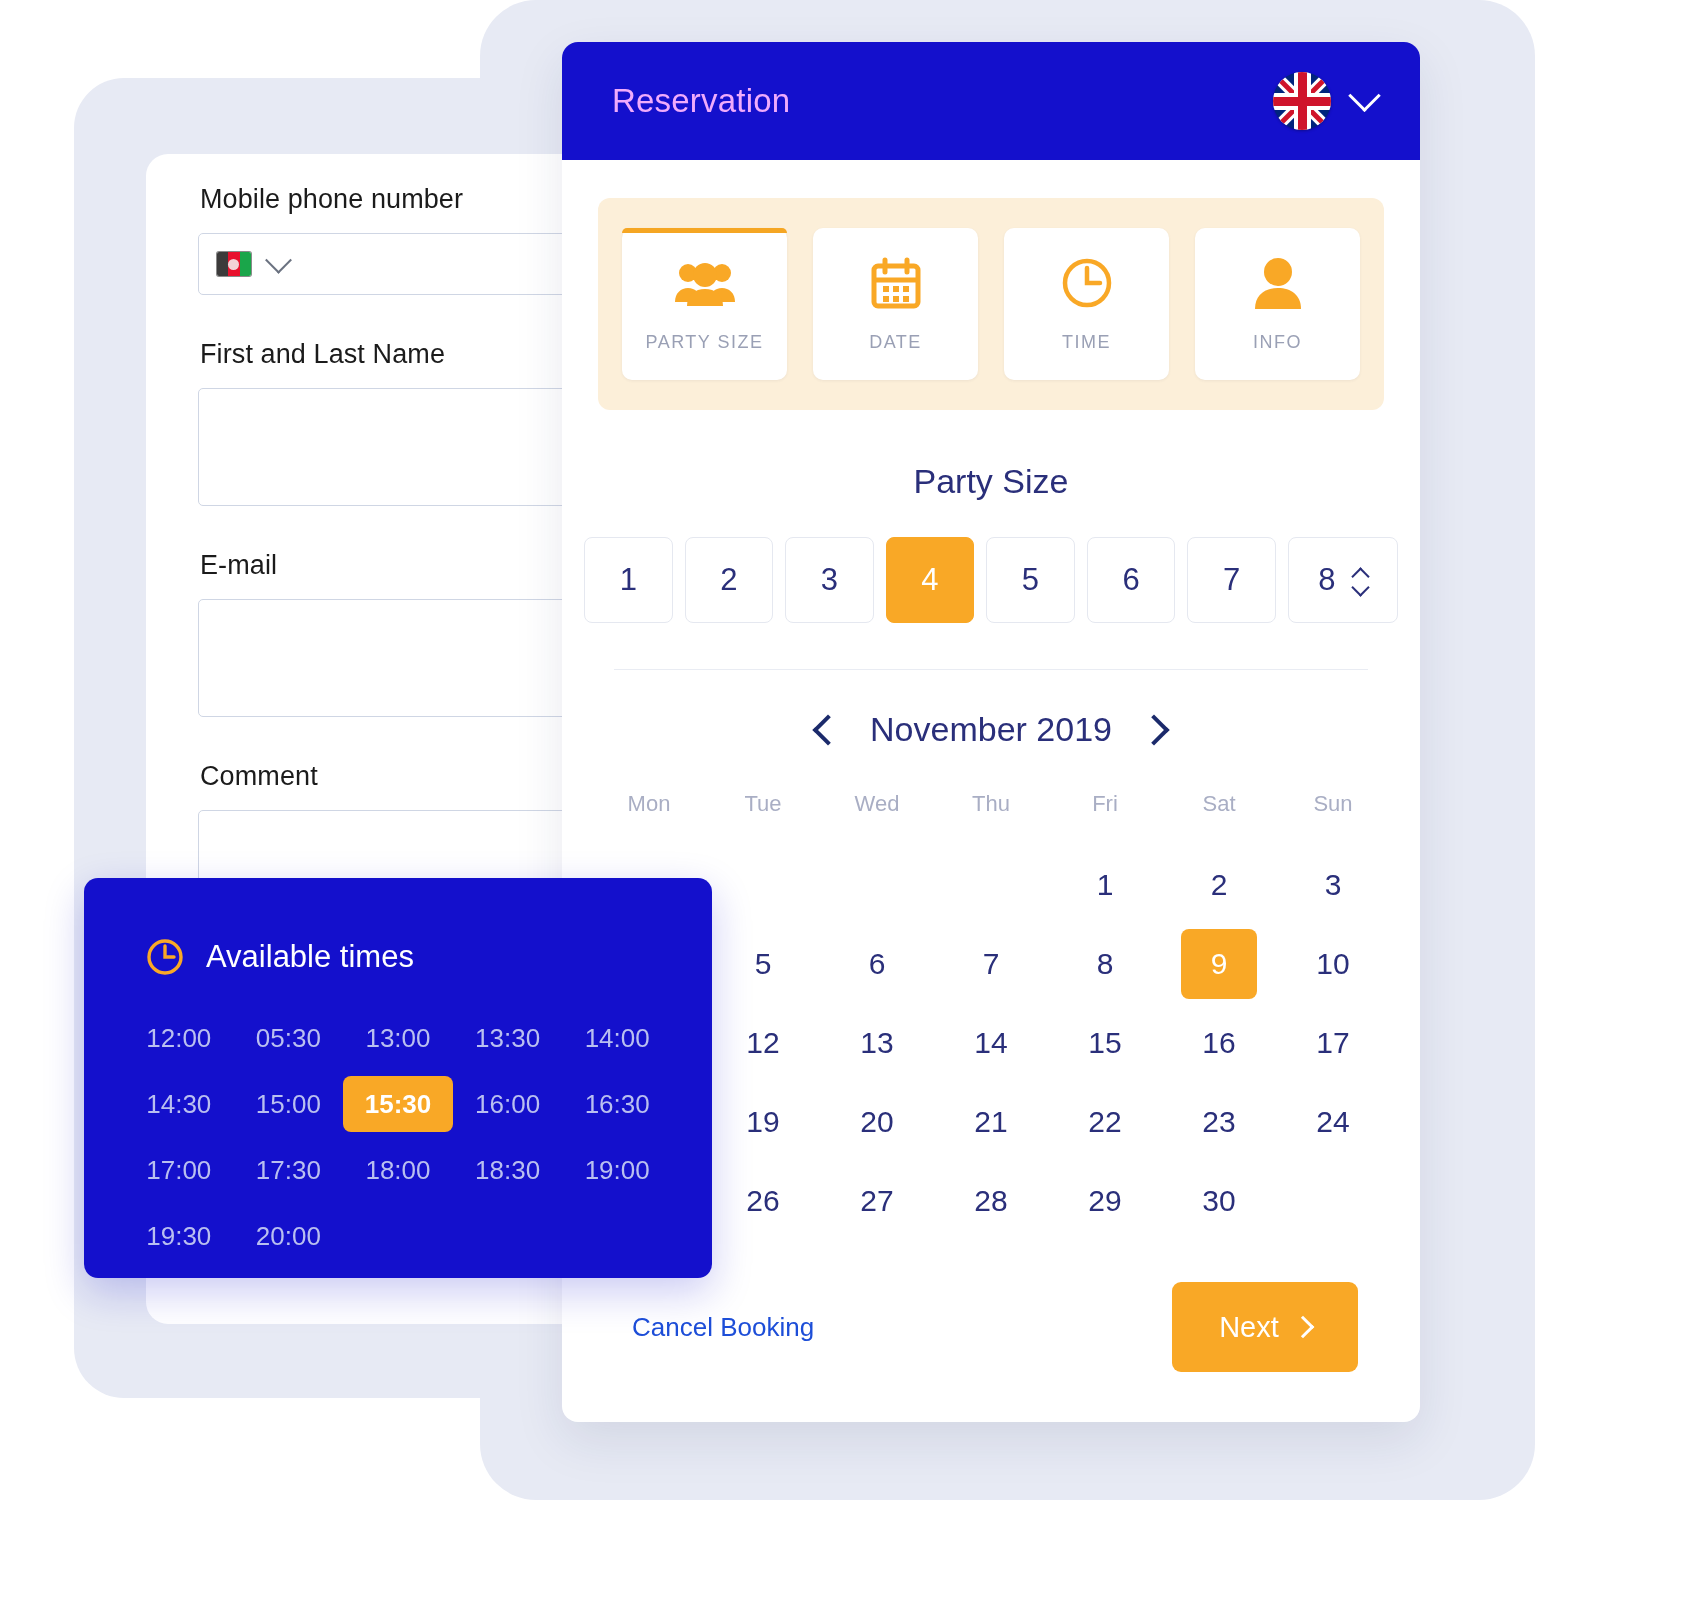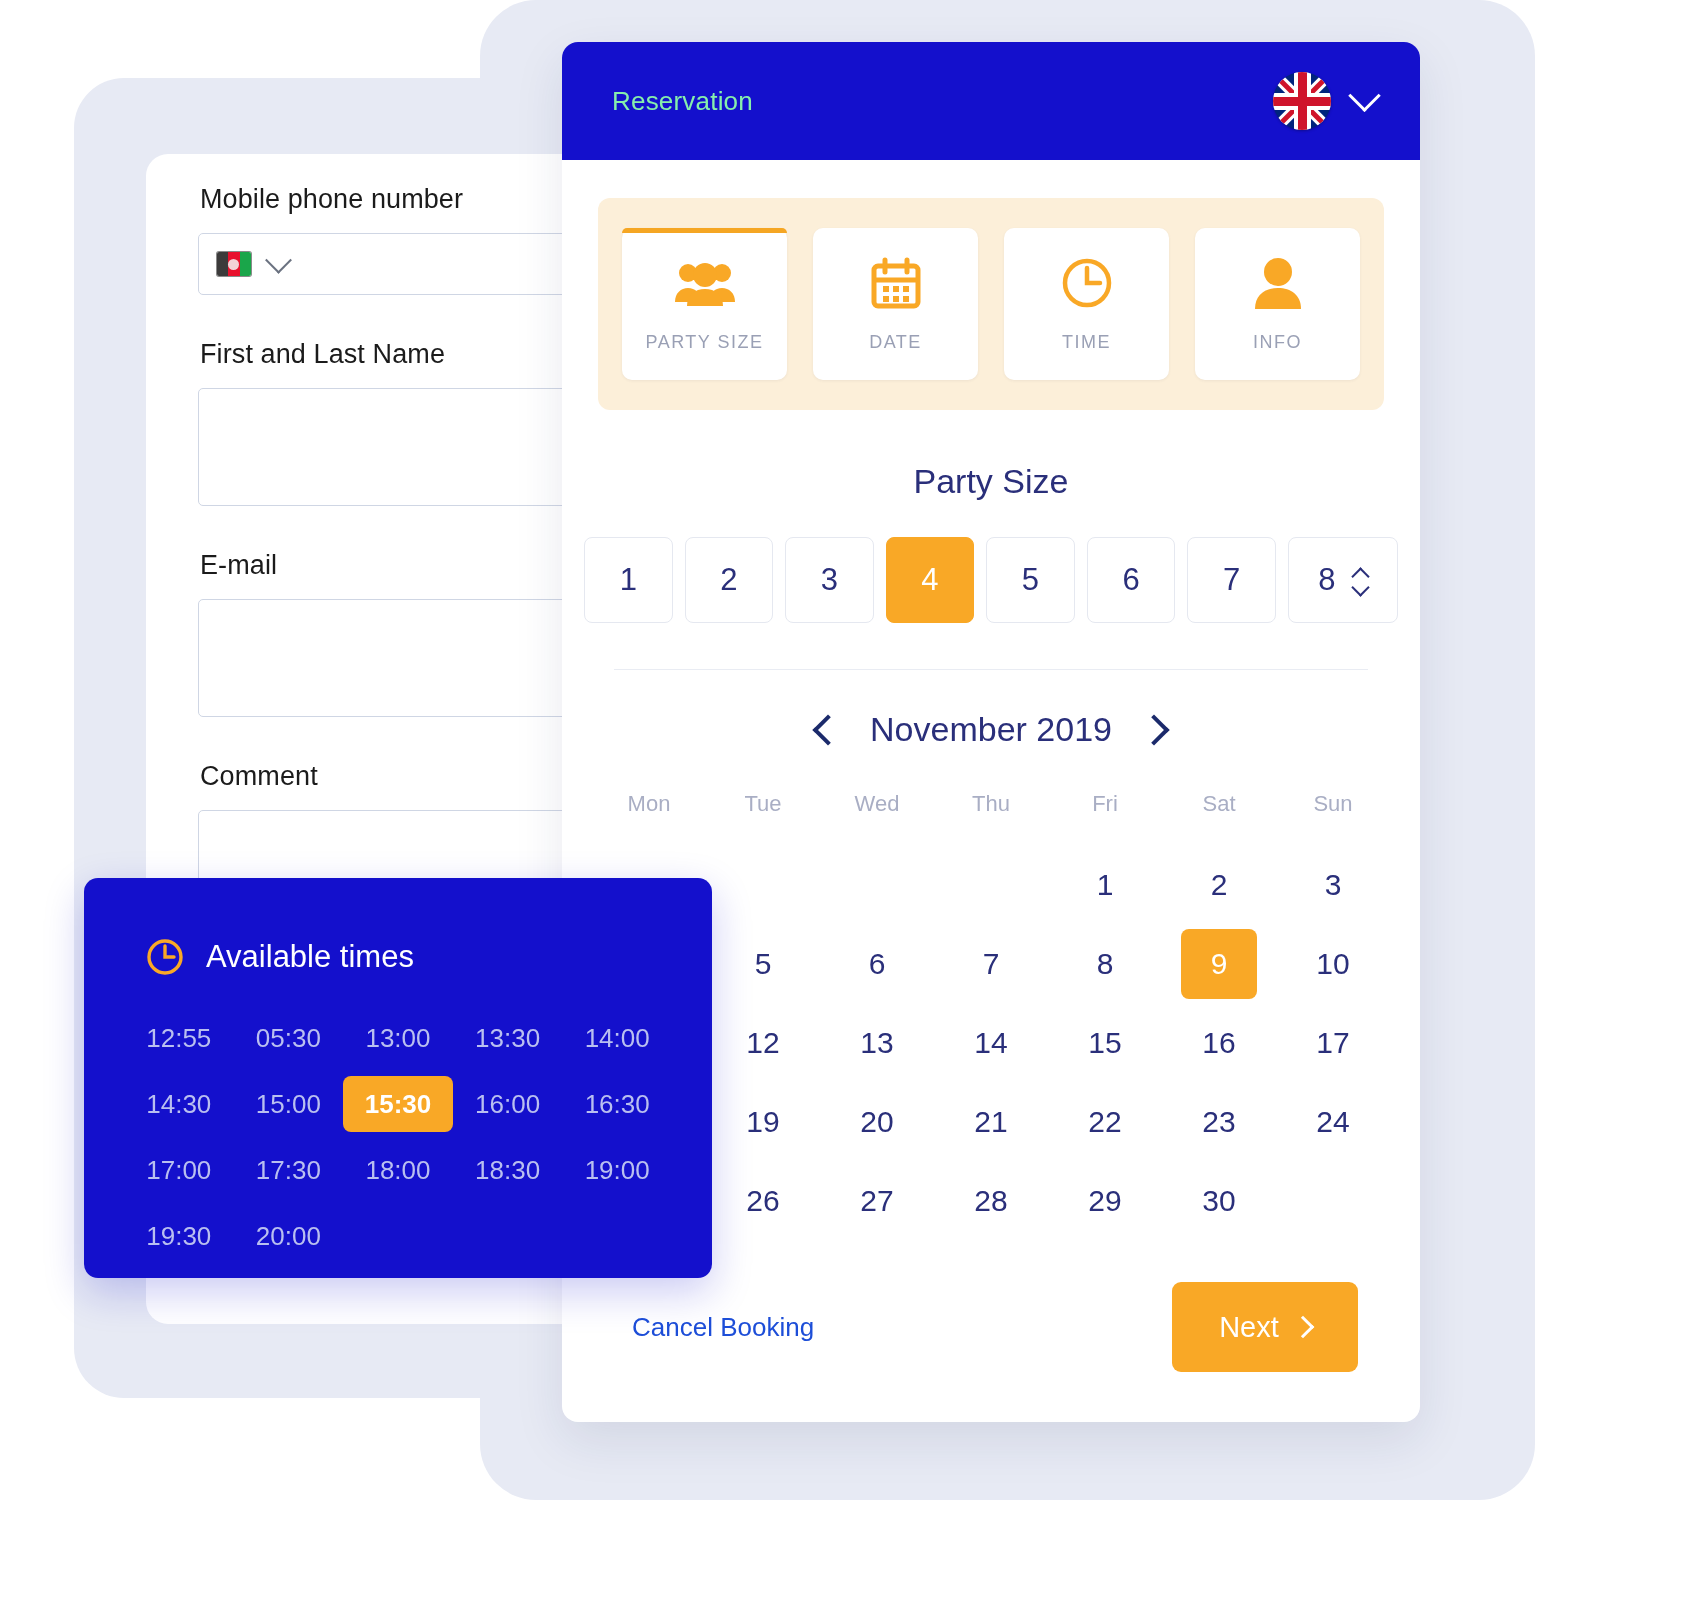--- a/index.html
+++ b/index.html
@@ -71,21 +71,21 @@
     background:#ffffff;
     border-radius:16px;
     box-shadow:0 18px 50px rgba(30,40,90,.10);
     overflow:hidden;
   }
   .res-header{
     height:118px;background:#1410cc;
     display:flex;align-items:center;justify-content:space-between;
     padding:0 44px 0 50px;
   }
-  .res-title{color:#86efac;font-size:26px;letter-spacing:.2px;}
+  .res-title{color:#f0abfc;font-size:33px;letter-spacing:.2px;}
   .lang-wrap{display:flex;align-items:center;gap:22px;}
   .flag-uk{
     width:58px;height:58px;border-radius:50%;overflow:hidden;position:relative;
     background:#00247d;box-shadow:0 1px 3px rgba(0,0,0,.3);
   }
   .flag-uk .d1,.flag-uk .d2{
     position:absolute;left:50%;top:-14px;width:11px;height:88px;background:#fff;
   }
   .flag-uk .d1{transform:translateX(-50%) rotate(45deg);}
   .flag-uk .d2{transform:translateX(-50%) rotate(-45deg);}
@@ -467,21 +467,21 @@
     <div class="times-head">
       <span class="clock-ic">
         <svg width="38" height="38" viewBox="0 0 38 38" fill="none" stroke="#f9a826" stroke-width="3.4">
           <circle cx="19" cy="19" r="16"></circle>
           <path d="M19 8v11h9" stroke-linecap="round"></path>
         </svg>
       </span>
       <span class="times-title">Available times</span>
     </div>
     <div class="times-grid" id="times-grid">
-        <div class="slot">12:55</div>
+        <div class="slot">12:00</div>
         <div class="slot">05:30</div>
         <div class="slot">13:00</div>
         <div class="slot">13:30</div>
         <div class="slot">14:00</div>
         <div class="slot">14:30</div>
         <div class="slot">15:00</div>
         <div class="slot selected">15:30</div>
         <div class="slot">16:00</div>
         <div class="slot">16:30</div>
         <div class="slot">17:00</div>

